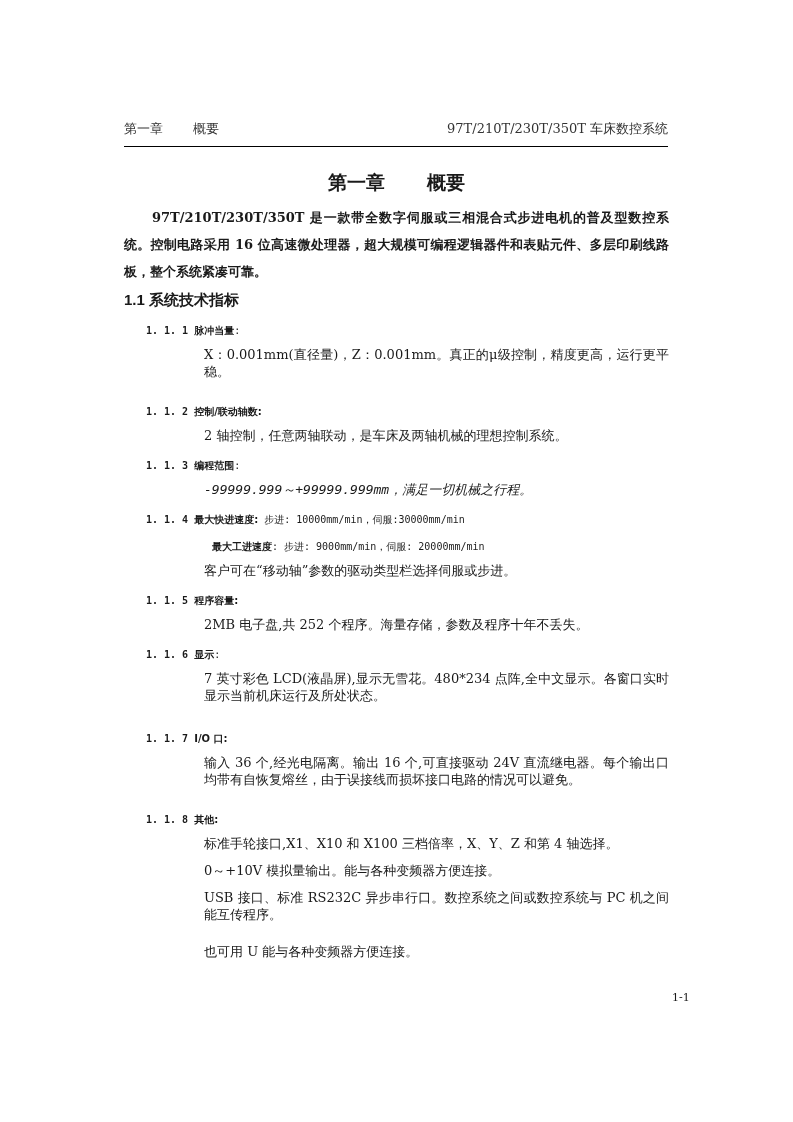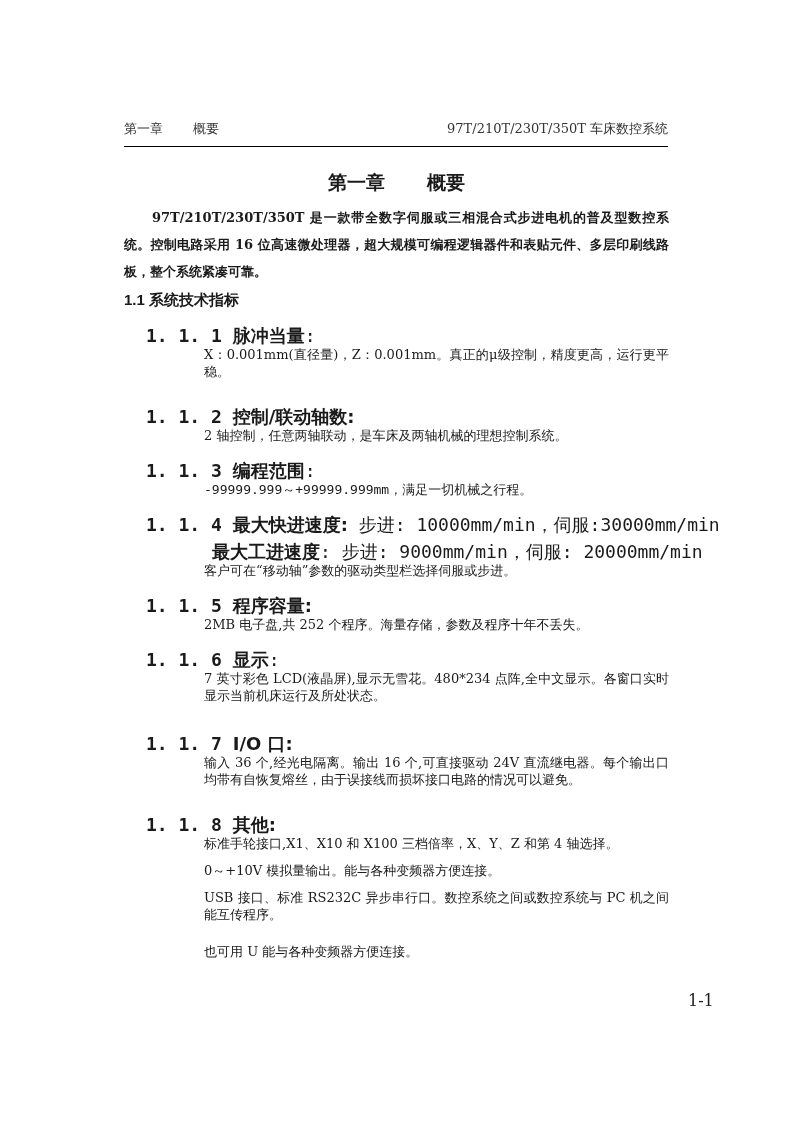--- a/index.html
+++ b/index.html
@@ -11,26 +11,26 @@
   .hdr .l span + span { margin-left: 30px; }
   .hdr .r { position: absolute; right: 0; top: 2px; margin-left: 25px; }
   .title { position: absolute; left: 0; width: 793px; top: 170px; text-align: center;
            font-family: "DejaVu Sans", "Liberation Sans", sans-serif; font-weight: bold; font-size: 19px; }
   .title span + span { margin-left: 42px; }
   .p { position: absolute; font-size: 13px; line-height: 27px; font-weight: bold; }
   .intro { left: 124px; width: 545px; top: 204px; text-indent: 28px; text-align: justify; }
   .h2 { position: absolute; left: 124px; top: 291px; font-family: Liberation Sans, sans-serif;
         font-weight: bold; font-size: 15px; }
   .h3 { position: absolute; left: 146px; font-family: "DejaVu Sans Mono", "Liberation Mono", monospace;
-        font-size: 18px; font-weight: bold; }
+        font-size: 10px; font-weight: bold; }
   .h3 .lab { font-family: "DejaVu Sans", "Liberation Sans", sans-serif; }
   .h3 .rest { font-weight: normal; font-family: "DejaVu Sans Mono", "Liberation Mono", monospace; }
   .body { position: absolute; left: 204px; width: 465px; font-size: 13px; line-height: 17px; text-align: justify; }
-  .mono { font-family: "DejaVu Sans Mono", "Liberation Mono", monospace; }
-  .pn { position: absolute; left: 688px; top: 991px; font-size: 16px; }
+  .mono { font-family: "DejaVu Sans Mono", "Liberation Mono", monospace; font-style: italic; }
+  .pn { position: absolute; left: 672px; top: 991px; font-size: 11px; }
 </style>
 </head>
 <body>
 
 <div class="hdr">
   <div class="l">
     <span>第一章</span><span>概要</span>
   </div>
   <div class="r">97T/210T/230T/350T 车床数控系统</div>
 </div>

